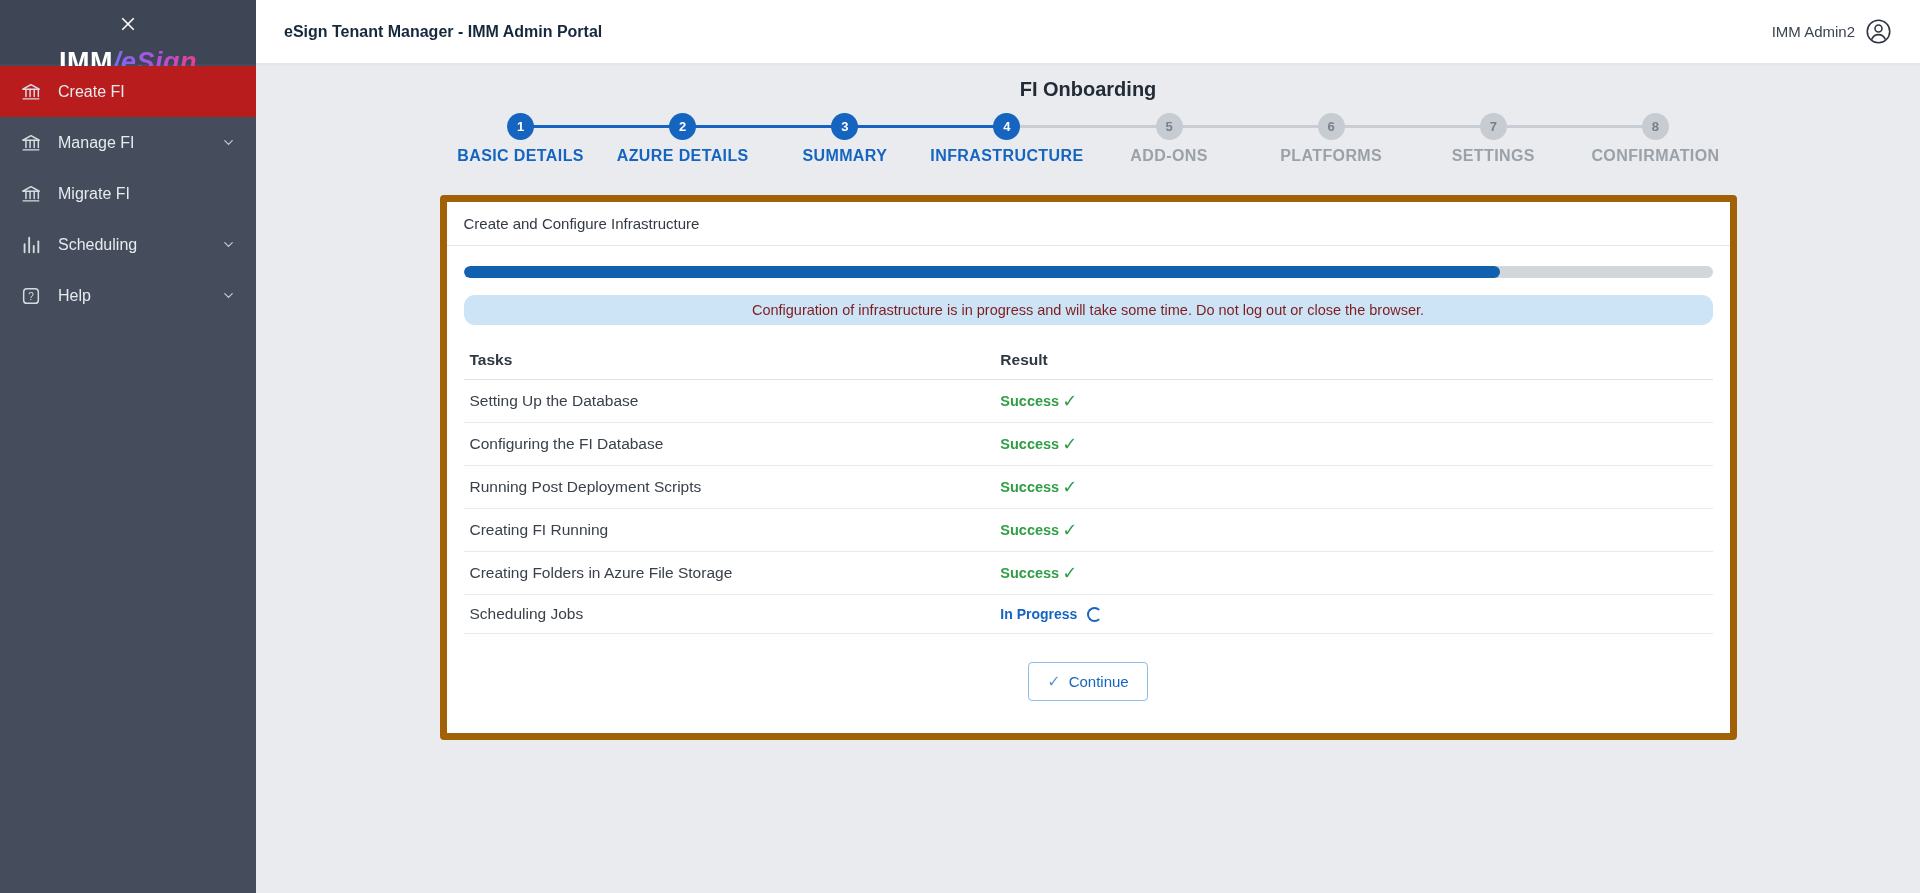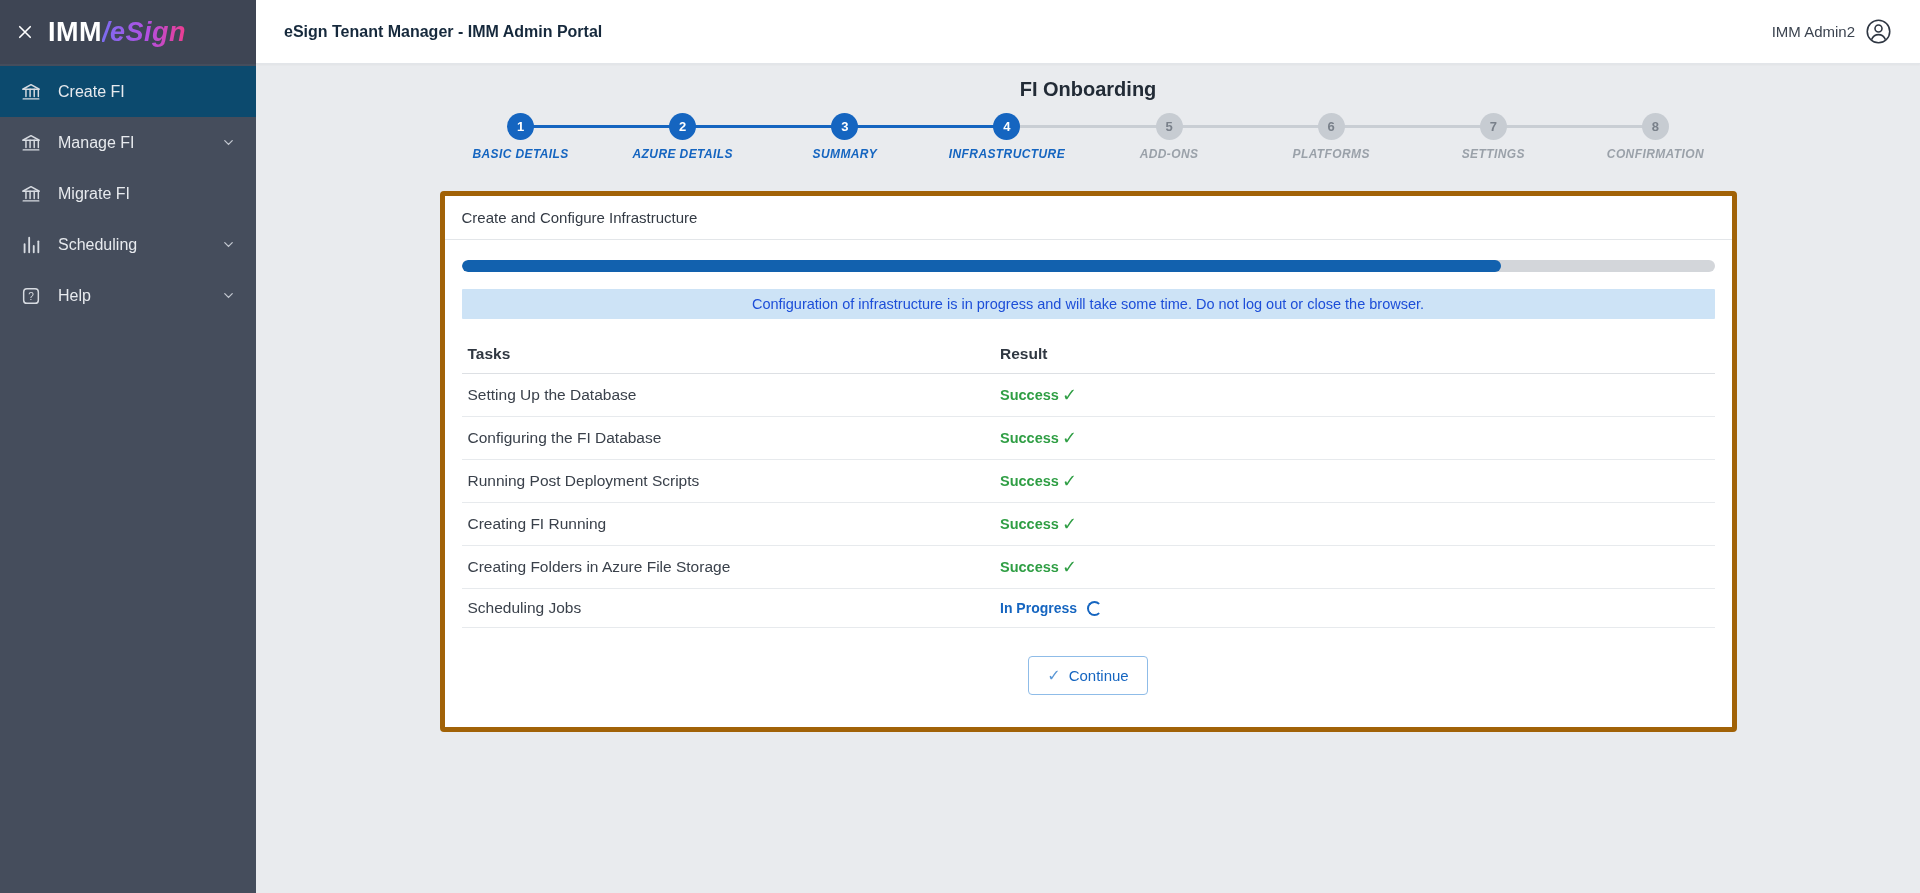--- a/index.html
+++ b/index.html
@@ -12,36 +12,36 @@
   .app { display:flex; width:1920px; height:893px; }
 
   
   .sidebar {
     width:256px; flex-shrink:0; height:100%;
     background:#454d5c; color:#e4e7ec;
     display:flex; flex-direction:column;
   }
   .sidebar-header {
     height:64px; display:flex; align-items:center;
-    padding:4px 16px; gap:14px; background:#3e4554;
+    padding:15px 16px; gap:14px; background:#3e4554;flex-direction:column;
   }
   .close-btn { color:#fff; cursor:pointer; display:flex; align-items:center; }
   .logo { font-size:27px; font-weight:bold; letter-spacing:0.5px; white-space:nowrap; }
   .logo-imm { color:#ffffff; }
   .logo-esign {
     font-style:italic;
     background:linear-gradient(90deg,#7b6cf0 0%, #b44fe0 55%, #ee3d8f 100%);
     -webkit-background-clip:text; background-clip:text; color:transparent;
   }
   .nav { padding-top:2px; }
   .nav-item {
     height:51px; display:flex; align-items:center; gap:16px;
     padding:0 20px; font-size:16px; color:#e7eaee; cursor:pointer;
   }
-  .nav-item.active { background:#0c4a6e; }
+  .nav-item.active { background:#b91c1c; }
   .nav-icon { display:flex; align-items:center; color:#d7dbe1; }
   .chev { margin-left:auto; display:flex; align-items:center; color:#c3c8d0; }
 
   
   .content { flex:1; display:flex; flex-direction:column; min-width:0; }
   .topbar {
     height:64px; background:#ffffff; flex-shrink:0;
     display:flex; align-items:center; justify-content:space-between;
     padding:0 28px; border-bottom:1px solid #e2e5e9;
     box-shadow:0 1px 2px rgba(0,0,0,0.04);
@@ -66,45 +66,45 @@
   .step.line-blue::before { background:#1565c0; }
   .step-circle {
     position:relative; z-index:1;
     width:27px; height:27px; border-radius:50%;
     background:#1565c0; color:#fff;
     font-size:13px; font-weight:bold;
     display:inline-flex; align-items:center; justify-content:center;
   }
   .step.upcoming .step-circle { background:#c7ccd2; color:#79808a; }
   .step-label {
-    margin-top:7px; font-size:12px; font-weight:bold;
-    letter-spacing:0.4px; color:#1565c0;font-style:italic;
+    margin-top:7px; font-size:16px; font-weight:bold;
+    letter-spacing:0.4px; color:#1565c0;
   }
   .step.upcoming .step-label { color:#9aa1a9; }
 
   
   .card {
-    background:#fff; border:5px solid #a16207; border-radius:4px;
+    background:#fff; border:7px solid #a16207; border-radius:4px;
     padding-bottom:32px; margin-bottom:40px;
   }
   .card-header {
     padding:13px 17px; border-bottom:1px solid #e3e6e9;
     font-size:15px; color:#333a44;
   }
   .card-body { padding:0 17px; }
 
   .progress-track {
     margin:20px 0 17px; height:12px; border-radius:7px;
     background:#d3d6da; overflow:hidden;
   }
   .progress-fill { height:100%; background:#1261ae; border-radius:7px; }
 
   .banner {
-    background:#cde3f6; color:#1d4ed8; text-align:center;
-    font-size:14.5px; padding:7px 26px; border-radius:1px; margin-bottom:16px;
+    background:#cde3f6; color:#7f1d1d; text-align:center;
+    font-size:14.5px; padding:7px 26px; border-radius:11px; margin-bottom:16px;
   }
 
   table.tasks { width:100%; border-collapse:collapse; font-size:15.5px; color:#3a414b; }
   table.tasks th {
     text-align:left; font-weight:bold; color:#2f3741;
     padding:10px 6px; border-bottom:1px solid #dde0e4;
   }
   th.tasks-col { width:42.5%; }
   table.tasks td { padding:10px 6px; border-bottom:1px solid #e7eaed; }
   .result-success { color:#2f9e44; font-weight:bold; font-size:14.5px; display:inline-flex; align-items:center; gap:3px; }

